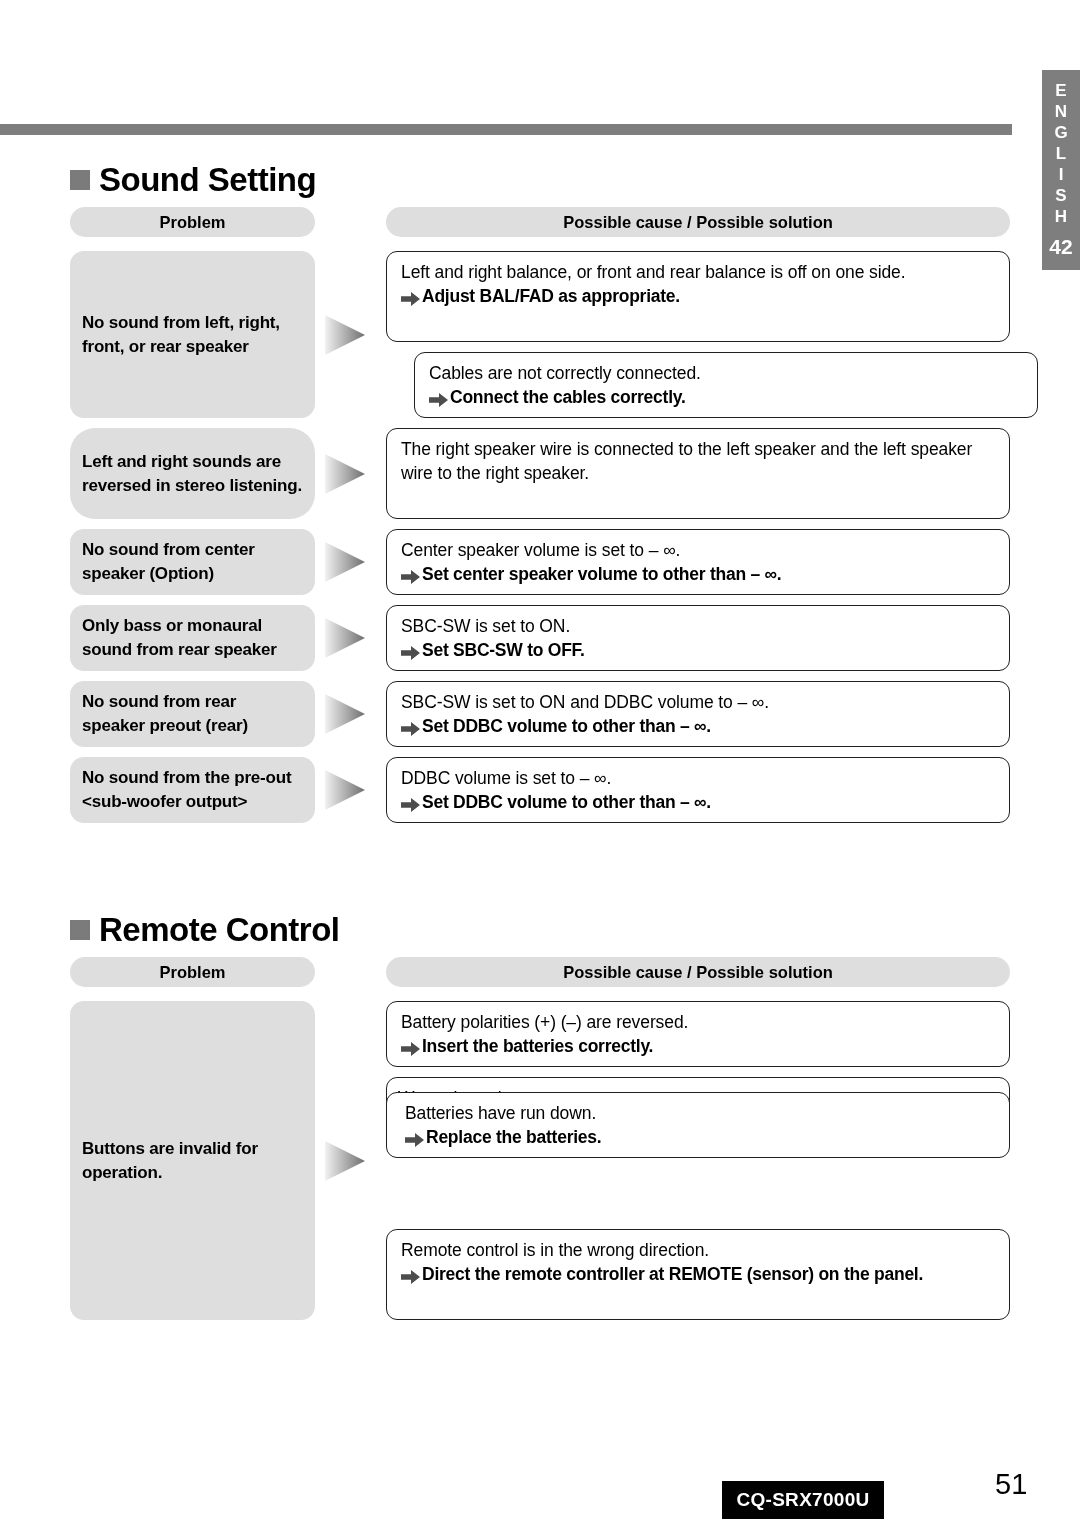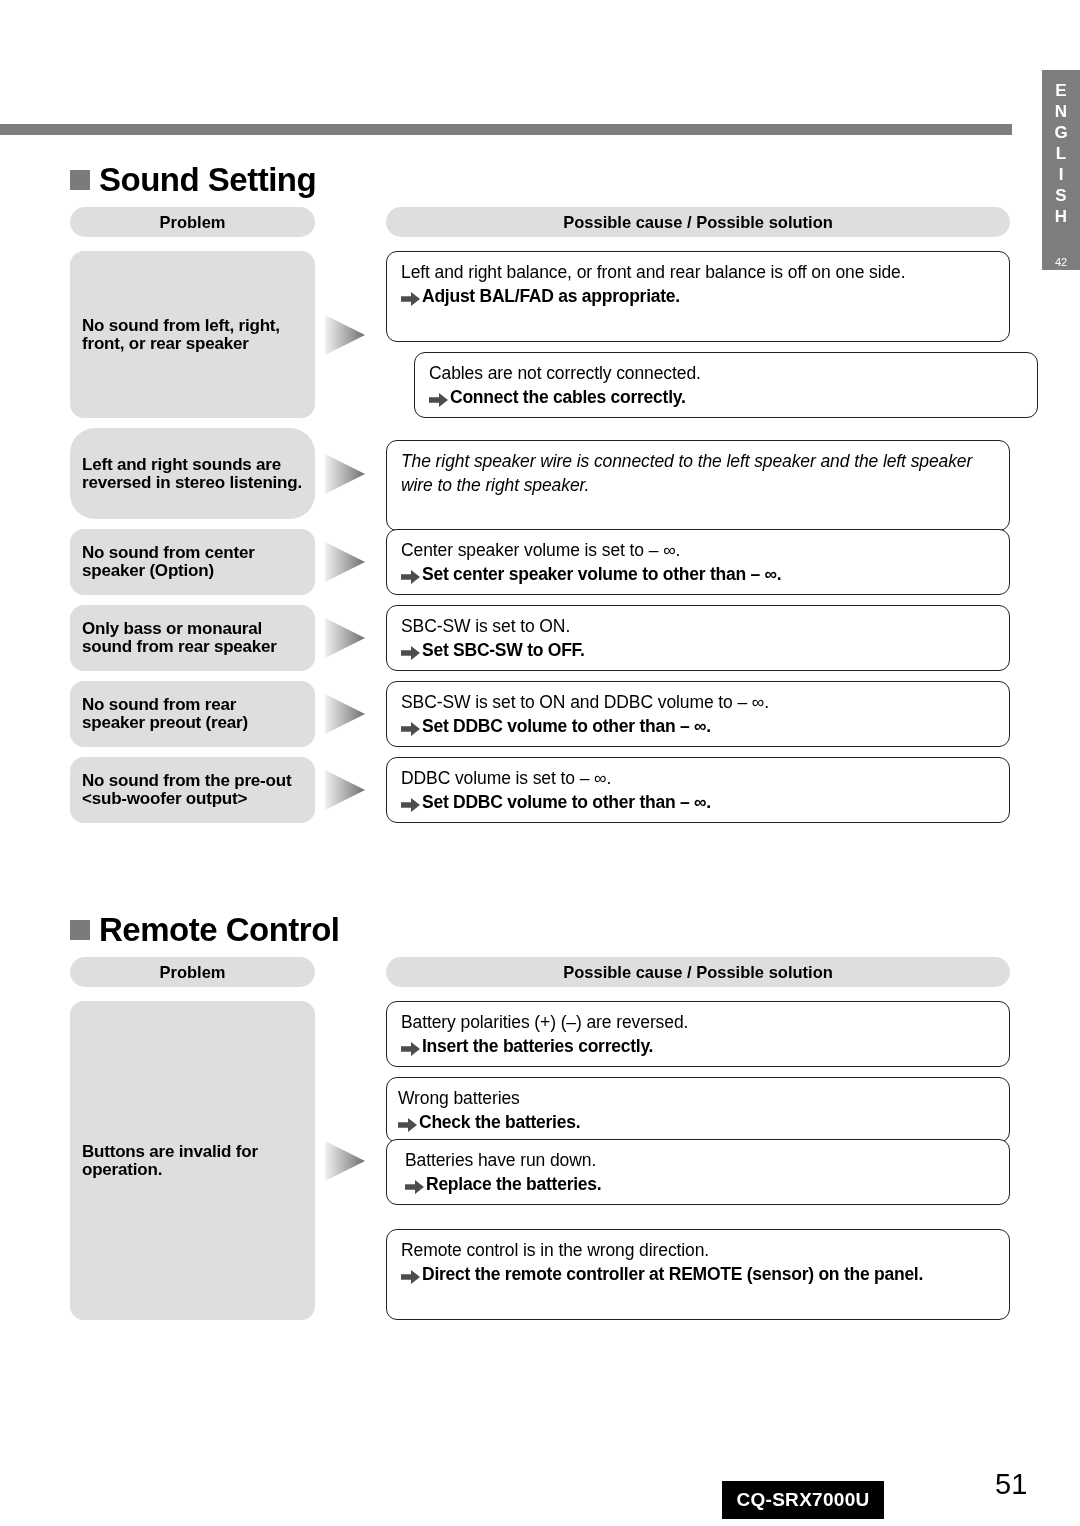--- a/index.html
+++ b/index.html
@@ -41,23 +41,23 @@
     padding-top: 10px;
     box-sizing: border-box;
   }
   .lang-tab .ch {
     font-size: 17px;
     font-weight: bold;
     line-height: 21px;
     letter-spacing: 0;
   }
   .lang-tab .tabnum {
-    margin-top: 29px;
-    font-size: 11px;
-    font-weight: normal;
+    margin-top: 8px;
+    font-size: 21px;
+    font-weight: bold;
   }
 
   
   .page {
     position: absolute;
     left: 0;
     top: 0;
     width: 1080px;
     height: 1526px;
   }
@@ -106,21 +106,21 @@
     background: #dededf;
     border-radius: 14px;
     box-sizing: border-box;
     padding: 0 12px;
     display: flex;
     align-items: center;
   }
   .prob-cell .ptext {
     font-size: 17px;
     font-weight: bold;
-    line-height: 18px;
+    line-height: 24px;
     letter-spacing: -0.2px;
   }
 
   
   .arrow-big {
     position: absolute;
     width: 46px;
     height: 44px;
   }
   .arrow-big svg { display: block; }
@@ -234,21 +234,21 @@
         <svg width="46" height="44" viewBox="0 0 46 44">
           <defs>
             <linearGradient id="ag0" x1="0" y1="0" x2="1" y2="0">
               <stop offset="0%" stop-color="#f2f2f2"></stop>
               <stop offset="100%" stop-color="#6e6e6e"></stop>
             </linearGradient>
           </defs>
           <path d="M0,2 L40,22 L0,42 Z" fill="url(#ag0)"></path>
         </svg>
       </div>
-      <div class="sol-box" style="top: 440px; min-height: 91px; font-style: italic;">
+      <div class="sol-box" style="top: 428px; min-height: 91px;">
         <div class="sol-cause">The right speaker wire is connected to the left speaker and the left speaker wire to the right speaker.</div>
       </div>
       <div class="prob-cell" style="top: 428px; height: 91px; border-radius: 25px;">
         <div class="ptext">Left and right sounds are reversed in stereo listening.</div>
       </div>
       <div class="arrow-big" style="left: 325px; top: 451.5px;">
         <svg width="46" height="44" viewBox="0 0 46 44">
           <defs>
             <linearGradient id="ag1" x1="0" y1="0" x2="1" y2="0">
               <stop offset="0%" stop-color="#f2f2f2"></stop>
@@ -367,21 +367,21 @@
       </div>
       <div class="sol-box" style="top: 1077px; min-height: 66px; padding-left: 11px;">
         <div class="sol-cause">Wrong batteries</div>
         <div class="sol-fix">
           <span class="arrow-inline"><svg width="19" height="14" viewBox="0 0 19 14">
               <path d="M0,4.2 L10,4.2 L10,0 L19,7 L10,14 L10,9.8 L0,9.8 Z" fill="#4d4d4d"></path>
             </svg></span>
           <span>Check the batteries.</span>
         </div>
       </div>
-      <div class="sol-box" style="top: 1139px; min-height: 66px; padding-left: 18px;">
+      <div class="sol-box" style="top: 1092px; min-height: 66px; padding-left: 18px;">
         <div class="sol-cause">Batteries have run down.</div>
         <div class="sol-fix">
           <span class="arrow-inline"><svg width="19" height="14" viewBox="0 0 19 14">
               <path d="M0,4.2 L10,4.2 L10,0 L19,7 L10,14 L10,9.8 L0,9.8 Z" fill="#4d4d4d"></path>
             </svg></span>
           <span>Replace the batteries.</span>
         </div>
       </div>
       <div class="sol-box" style="top: 1229px; min-height: 91px;">
         <div class="sol-cause">Remote control is in the wrong direction.</div>

